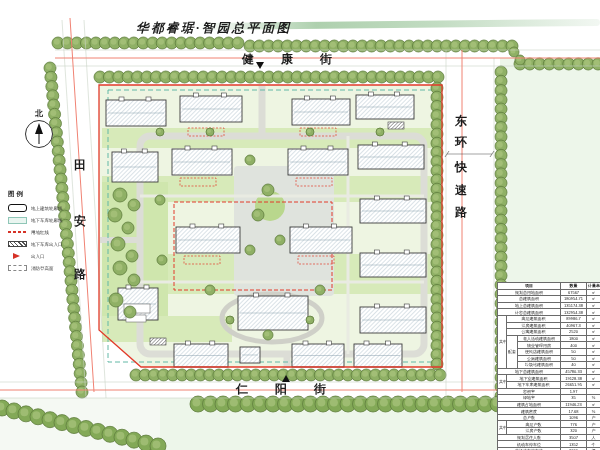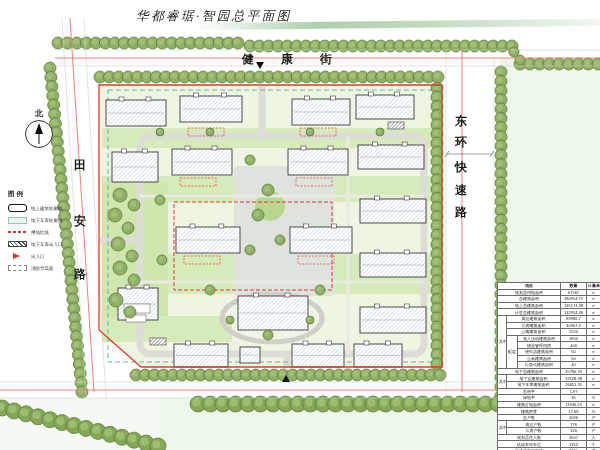--- a/index.html
+++ b/index.html
@@ -1,21 +1,21 @@
 <!DOCTYPE html>
 <html><head>
 <meta charset="utf-8">
 <style>
   html,body{margin:0;padding:0;}
   body{width:600px;height:450px;overflow:hidden;position:relative;background:#ffffff;
        font-family:"Liberation Sans",sans-serif;}
   #stage{position:absolute;inset:0;width:600px;height:450px;}
   #plan-svg{position:absolute;left:0;top:0;}
-  .drawing-title{position:absolute;left:136px;top:8px;font-family:"Liberation Serif",serif;
-       font-weight:normal;font-size:12.5px;letter-spacing:2.5px;color:#1d1d1d;font-style:italic;}
+  .drawing-title{position:absolute;left:136px;top:20px;font-family:"Liberation Serif",serif;
+       font-weight:bold;font-size:12.5px;letter-spacing:2.5px;color:#1d1d1d;font-style:italic;}
   .deco-band{position:absolute;left:195px;top:21px;width:405px;height:7px;
        background:linear-gradient(90deg,rgba(150,195,150,0) 0%,#aed0ae 30%,#c2dcc2 60%,rgba(170,205,170,.15) 100%);
        border-radius:4px;transform:rotate(-0.6deg);}
   .street{position:absolute;color:#1a1a1a;font-weight:bold;font-size:12px;white-space:nowrap;}
   .street.h{letter-spacing:27px;}
   .street.v{writing-mode:vertical-rl;letter-spacing:23px;}
   .street.v2{writing-mode:vertical-rl;letter-spacing:54px;}
   .north{position:absolute;left:24px;top:108px;width:30px;text-align:center;}
   .north .nlabel{font-size:8px;font-weight:bold;color:#222;margin-bottom:1px;}
   .north .ncircle{width:26px;height:26px;border:1px solid #333;border-radius:50%;
@@ -797,20 +797,21 @@
       <rect x="388" y="122" width="16" height="7" fill="url(#hd)" stroke="#444" stroke-width="0.6"></rect>
       <line x1="447" y1="154" x2="492" y2="154" stroke="#444" stroke-width="0.5"></line>
       <line x1="445" y1="157" x2="449" y2="151" stroke="#444" stroke-width="0.6"></line>
       <line x1="490" y1="157" x2="494" y2="151" stroke="#444" stroke-width="0.6"></line>
     </svg>
 
   <div class="deco-band"></div>
   <div class="drawing-title">华都睿琚·智园总平面图</div>
 
   <div class="street h" style="left:242px;top:51px;">健康街</div>
+  <div class="street h" style="left:236px;top:381px;">仁阳街</div>
   <div class="street v2" style="left:71px;top:150px;">田安路</div>
   <div class="street v" style="left:452px;top:104px;">东环快速路</div>
 
   <div class="north">
     <div class="nlabel">北</div>
     <div class="ncircle">
       <div class="needle"></div>
       <div class="nstem"></div>
     </div>
   </div>

